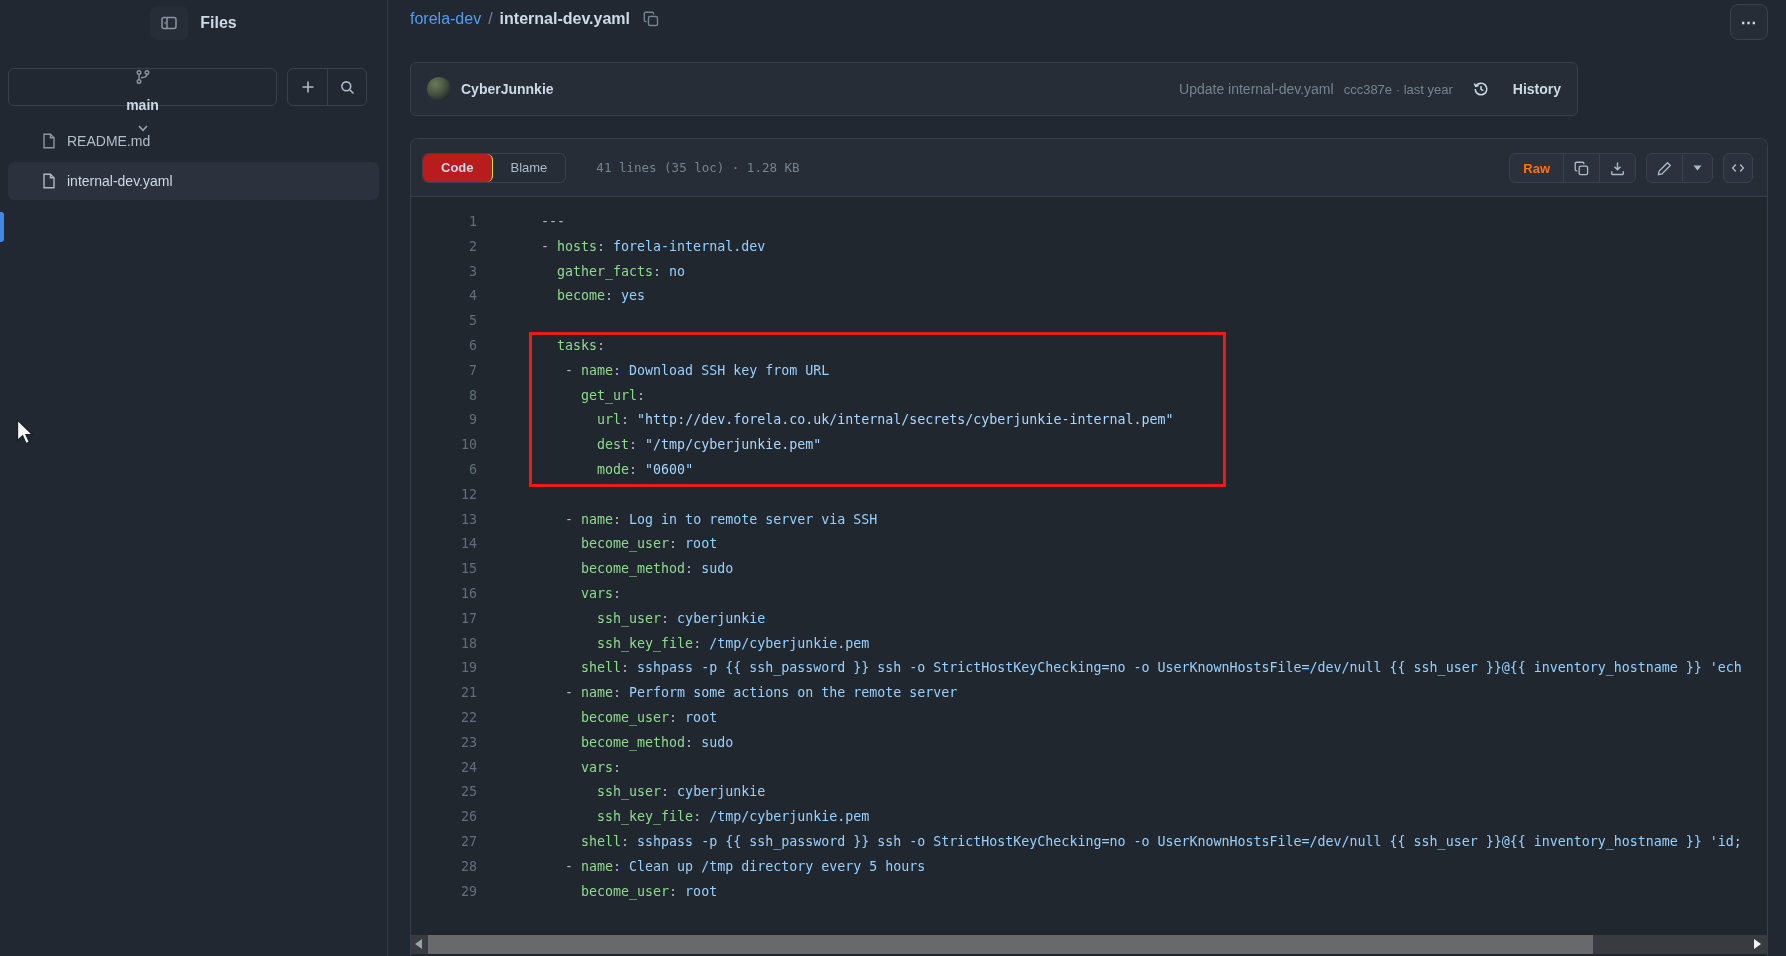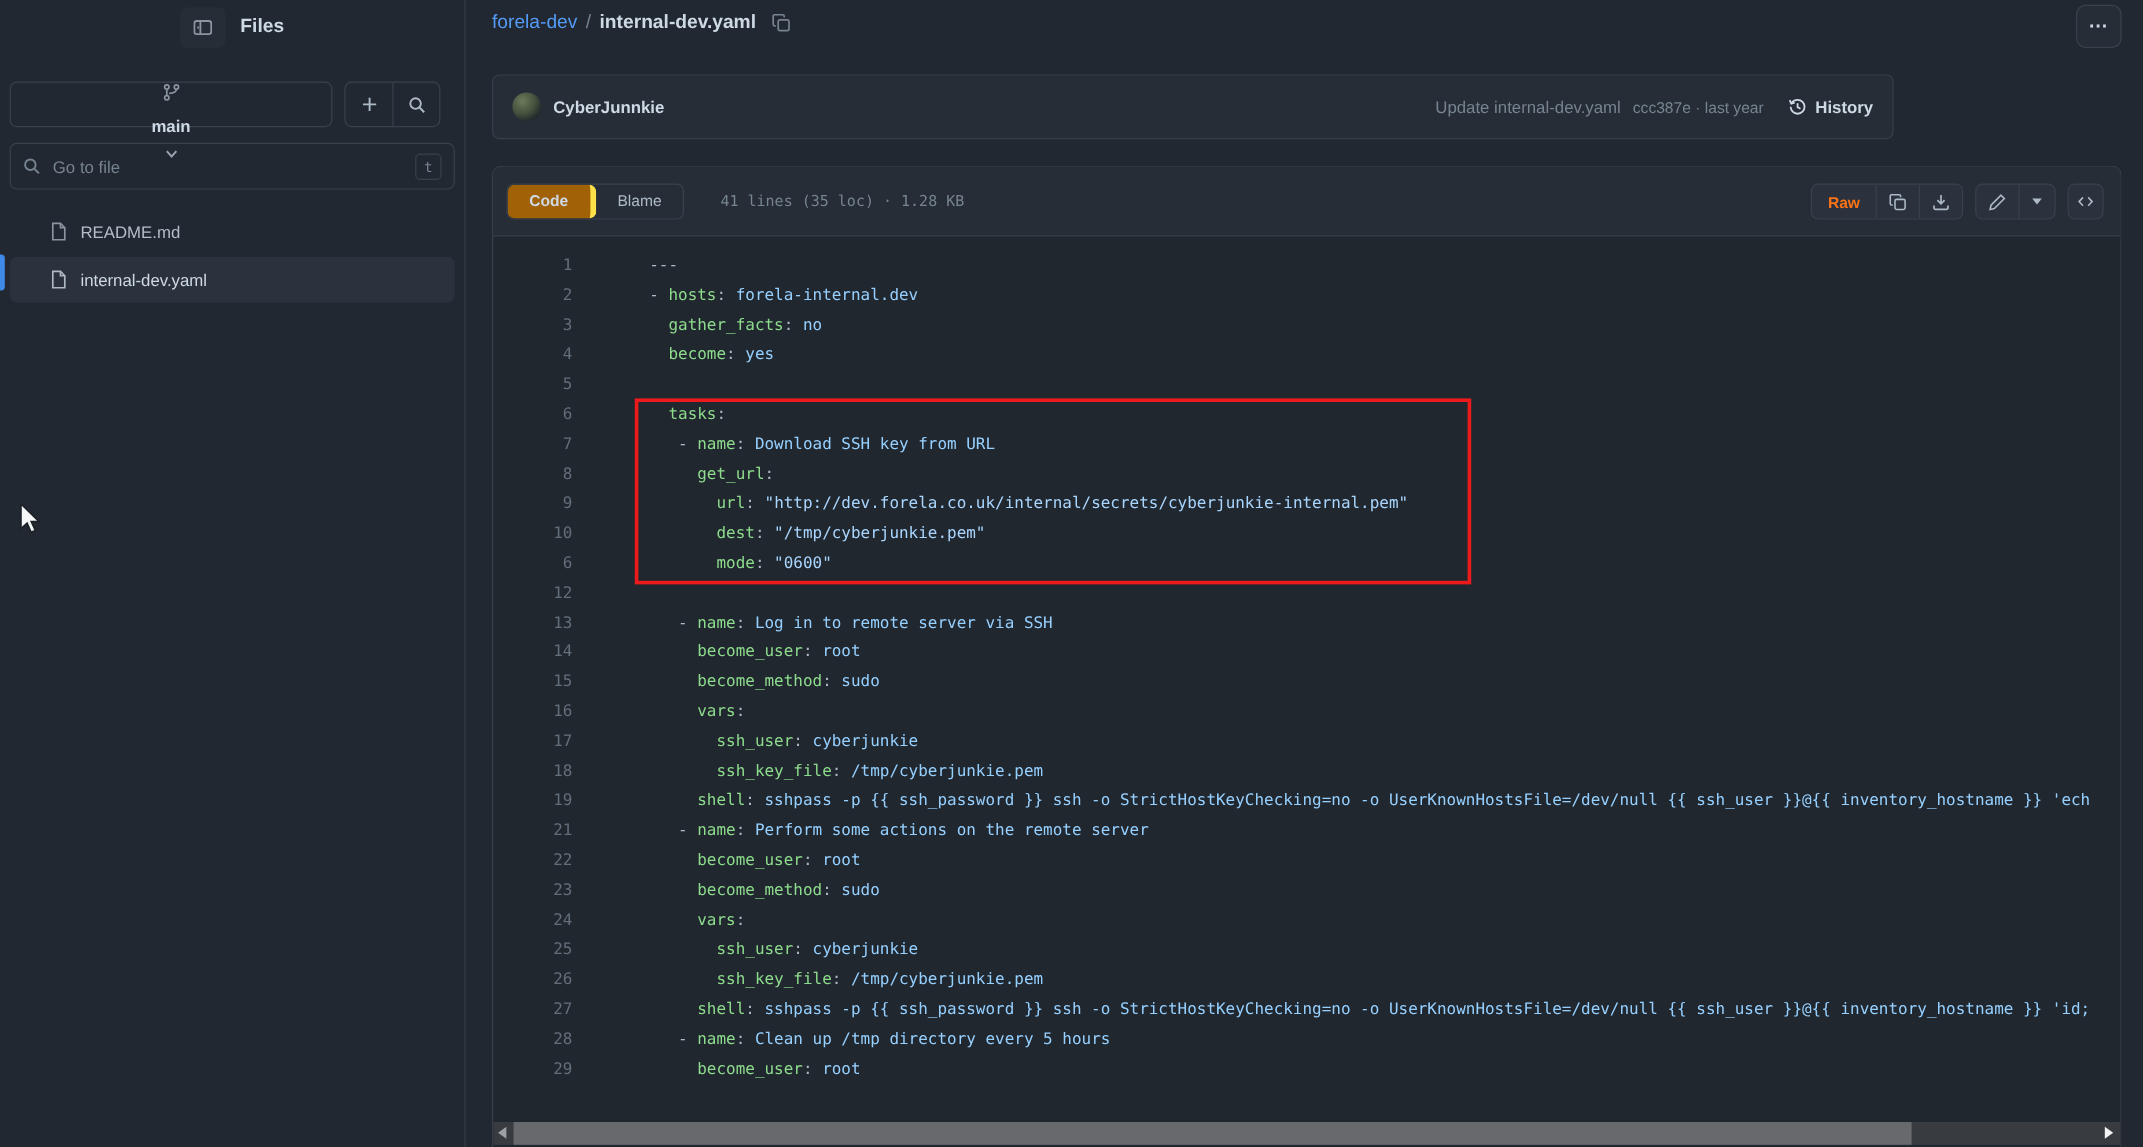--- a/index.html
+++ b/index.html
@@ -73,37 +73,37 @@
     display:flex; align-items:center; padding:0 16px; gap:10px;
   }
   .avatar {
     width:24px; height:24px; border-radius:50%;
     background:radial-gradient(circle at 35% 30%, #6b7a5a 0%, #46523e 45%, #20272c 78%, #7a3b35 100%);
     flex:none; cursor:pointer;
   }
   .commit-author { font-size:14px; font-weight:700; color:#cdd9e5; cursor:pointer; }
   .commit-msg { font-size:14px; color:#768390; flex:1; margin-left:2px; cursor:pointer;text-align:right; }
   .commit-meta { font-size:13px; color:#768390; margin-right:10px; cursor:pointer; }
-  .history-btn { display:flex; align-items:center; gap:7px; font-size:14px; font-weight:700; color:#cdd9e5; cursor:pointer; }
+  .history-btn { display:flex; align-items:center; gap:24px; font-size:14px; font-weight:700; color:#cdd9e5; cursor:pointer; }
   
   .code-panel {
     position:absolute; left:21px; top:138px; width:1358px; height:818px;
     background:#21272f; border:1px solid #373f4a; border-bottom:none;
     border-radius:8px 8px 0 0; overflow:hidden;
   }
   .code-header {
     height:58px; background:#262d37; border-bottom:1px solid #373f4a;
     display:flex; align-items:center; padding:0 14px; position:relative;
   }
   .seg-control { display:flex; border:1px solid #3a414c; border-radius:6px; overflow:hidden; height:30px; margin-left:-3px; }
   .seg-control .tab {
     padding:0 18px; display:flex; align-items:center; font-size:13px; color:#adbac7; cursor:pointer;
   }
   .seg-control .tab.active {
-    background:#a16207; color:#cdd9e5; font-weight:700; border-right:5px solid #fde047; border-radius:6px;
+    background:#b91c1c; color:#cdd9e5; font-weight:700; border-right:1px solid #fde047; border-radius:6px;
   }
   .file-stats {
     margin-left:30px; font-family:"DejaVu Sans Mono", monospace; font-size:12.5px; color:#768390;
   }
   .header-actions { position:absolute; right:14px; top:14px; display:flex; gap:10px; align-items:center; }
   .action-group { display:flex; border:1px solid #3a414c; border-radius:6px; overflow:hidden; height:30px; background:#2b323d; }
   .action-group .seg {
     display:flex; align-items:center; justify-content:center; padding:0 10px; cursor:pointer;
   }
   .action-group .seg + .seg { border-left:1px solid #3a414c; }
@@ -190,30 +190,20 @@
         <span>
           <svg class="oct" width="15" height="15" viewBox="0 0 15 15">
               <circle cx="6.3" cy="6.3" r="4.4" fill="none" stroke="#adbac7" stroke-width="1.6"></circle>
               <line x1="9.8" y1="9.8" x2="13.5" y2="13.5" stroke="#adbac7" stroke-width="1.6"></line>
             </svg>
         </span>
       </div>
     </div>
   </div>
 
-  <div class="goto">
-    <span>
-      <svg class="oct" width="15" height="15" viewBox="0 0 15 15">
-          <circle cx="6.3" cy="6.3" r="4.4" fill="none" stroke="#768390" stroke-width="1.6"></circle>
-          <line x1="9.8" y1="9.8" x2="13.5" y2="13.5" stroke="#768390" stroke-width="1.6"></line>
-        </svg>
-    </span>
-    <span class="ph">Go to file</span>
-    <span class="kbd">t</span>
-  </div>
 
   <div class="tree">
     <div class="tree-row">
       <span>
         <svg class="oct" width="14" height="16" viewBox="0 0 14 16">
             <path d="M2,1.2 H8.4 L12,4.8 V14.8 H2 Z" fill="none" stroke="#8b95a1" stroke-width="1.4"></path>
             <path d="M8.4,1.2 V4.8 H12" fill="none" stroke="#8b95a1" stroke-width="1.4"></path>
           </svg>
       </span>
       <span>README.md</span>

